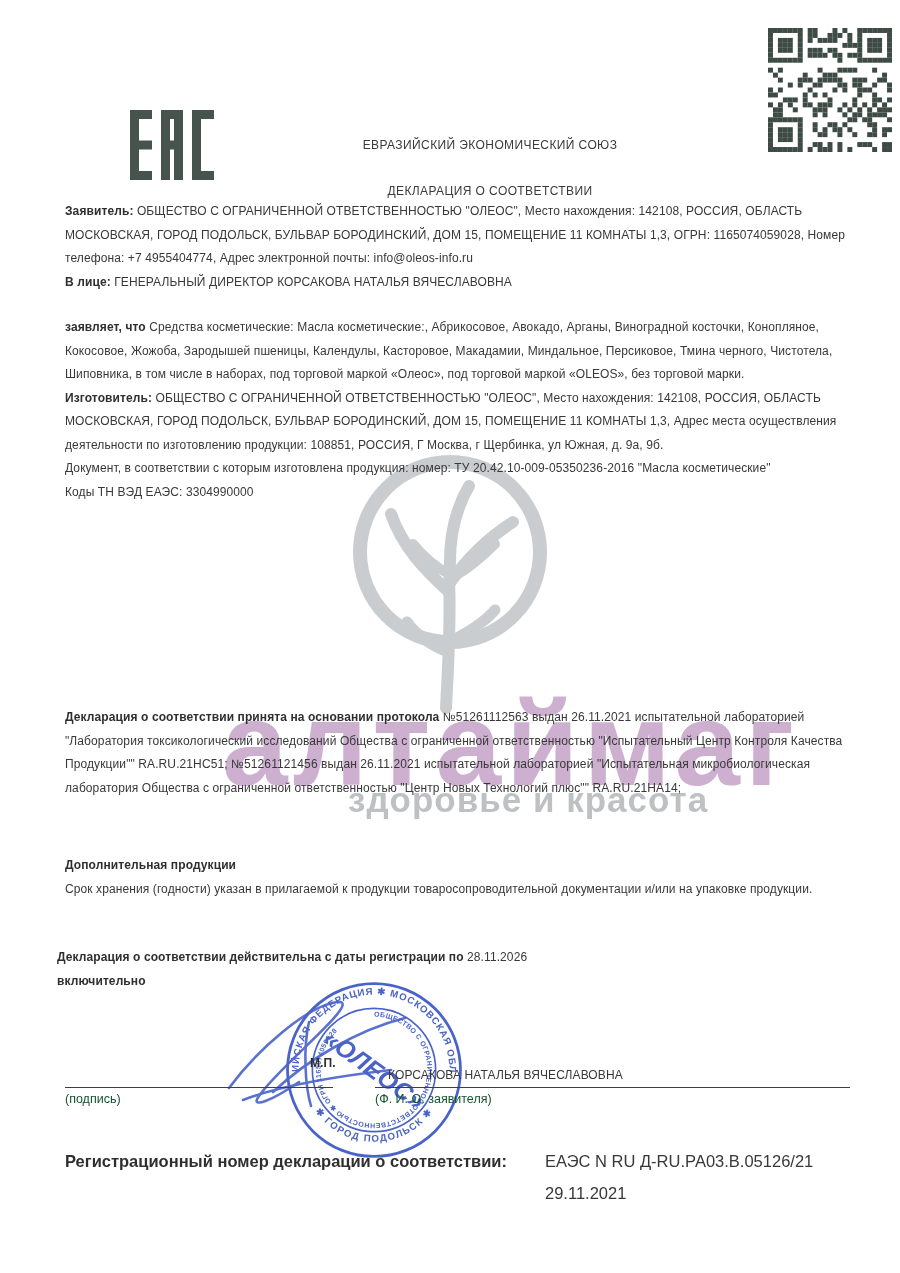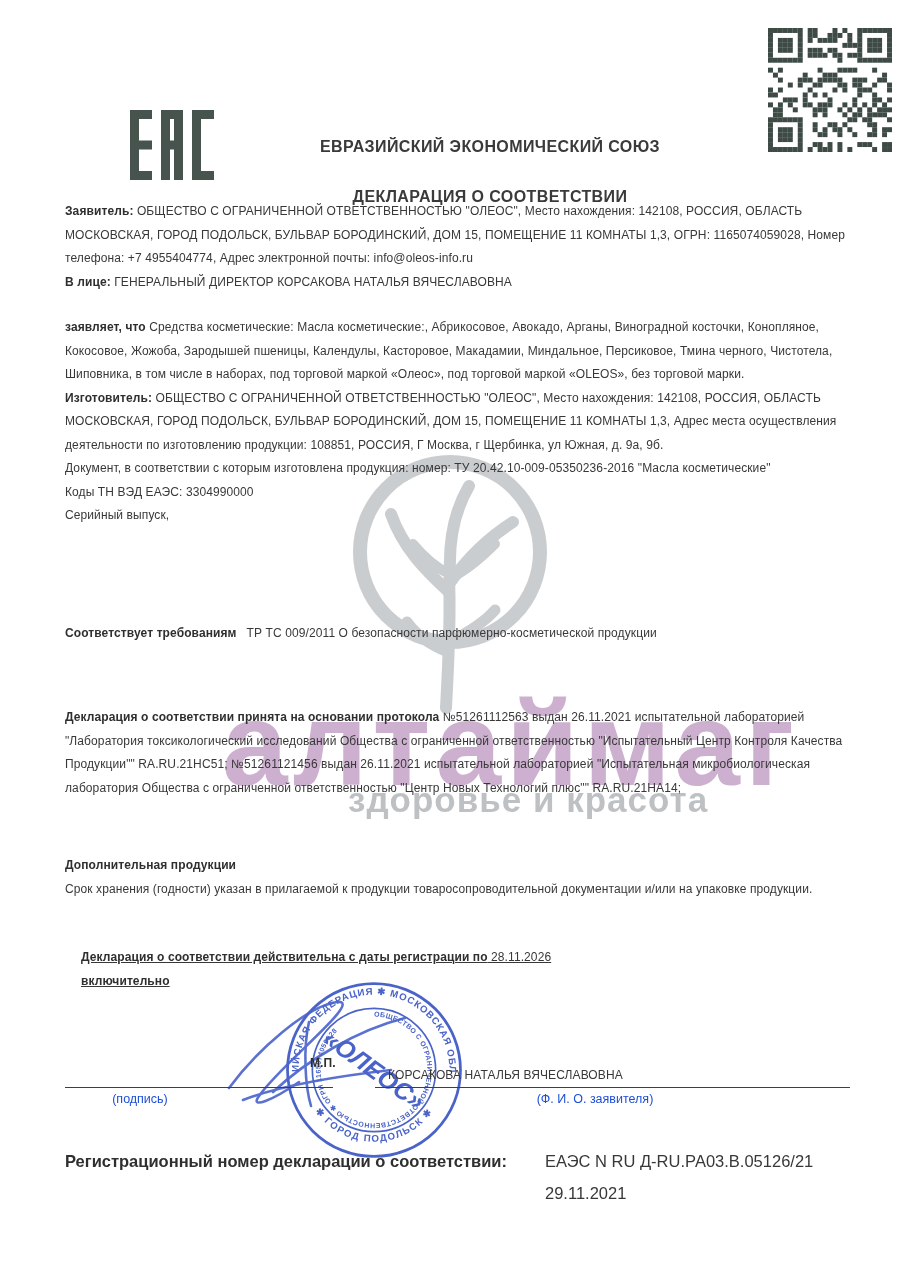--- a/index.html
+++ b/index.html
@@ -4,22 +4,22 @@
 <style>
   html,body{margin:0;padding:0;background:#ffffff;}
   .page{
     position:relative;width:900px;height:1273px;background:#ffffff;
     font-family:"Liberation Sans","DejaVu Sans",sans-serif;
     color:#383838;overflow:hidden;
   }
   .abs{position:absolute;}
   .body-text{font-size:12px;line-height:23.5px;letter-spacing:0.1px;}
   .lbl{font-weight:bold;color:#2f2f2f;}
-  .hdr{font-weight:bold;font-size:16px;letter-spacing:0.4px;color:#3a3a3a;text-align:center;}
-  .caption{font-size:12.5px;color:#1d4ed8;text-align:center;}
+  .hdr{font-weight:normal;font-size:12px;letter-spacing:0.4px;color:#3a3a3a;text-align:center;}
+  .caption{font-size:12.5px;color:#14532d;text-align:left;}
   .sig-line{border-top:1.6px solid #3f3f3f;height:0;}
   .wm-brand{
     font-size:118px;font-weight:bold;color:#701a75;opacity:0.34;
     letter-spacing:5px;white-space:nowrap;margin-top:24px;
   }
   .wm-tag{
     font-size:35px;font-weight:bold;color:#8a9094;opacity:0.55;
     letter-spacing:1px;white-space:nowrap;
   }
   .reg-row-label{font-weight:bold;font-size:16.5px;color:#2f2f2f;}
@@ -353,37 +353,33 @@
   <div class="abs body-text" style="left:65px;top:200px;width:795px;">
     <div><span class="lbl">Заявитель:</span><span> ОБЩЕСТВО С ОГРАНИЧЕННОЙ ОТВЕТСТВЕННОСТЬЮ "ОЛЕОС", Место нахождения: 142108, РОССИЯ, ОБЛАСТЬ МОСКОВСКАЯ, ГОРОД ПОДОЛЬСК, БУЛЬВАР БОРОДИНСКИЙ, ДОМ 15, ПОМЕЩЕНИЕ 11 КОМНАТЫ 1,3, ОГРН: 1165074059028, Номер телефона: +7 4955404774, Адрес электронной почты: info@oleos-info.ru</span></div>
     <div><span class="lbl">В лице:</span><span> ГЕНЕРАЛЬНЫЙ ДИРЕКТОР КОРСАКОВА НАТАЛЬЯ ВЯЧЕСЛАВОВНА</span></div>
   </div>
 
   <div class="abs body-text" style="left:65px;top:316px;width:798px;">
     <div><span class="lbl">заявляет, что</span><span> Средства косметические: Масла косметические:, Абрикосовое, Авокадо, Арганы, Виноградной косточки, Конопляное, Кокосовое, Жожоба, Зародышей пшеницы, Календулы, Касторовое, Макадамии, Миндальное, Персиковое, Тмина черного, Чистотела, Шиповника, в том числе в наборах, под торговой маркой «Олеос», под торговой маркой «OLEOS», без торговой марки.</span></div>
     <div><span class="lbl">Изготовитель:</span><span> ОБЩЕСТВО С ОГРАНИЧЕННОЙ ОТВЕТСТВЕННОСТЬЮ "ОЛЕОС", Место нахождения: 142108, РОССИЯ, ОБЛАСТЬ МОСКОВСКАЯ, ГОРОД ПОДОЛЬСК, БУЛЬВАР БОРОДИНСКИЙ, ДОМ 15, ПОМЕЩЕНИЕ 11 КОМНАТЫ 1,3, Адрес места осуществления деятельности по изготовлению продукции: 108851, РОССИЯ, Г Москва, г Щербинка, ул Южная, д. 9а, 9б.</span></div>
     <div>Документ, в соответствии с которым изготовлена продукция: номер: ТУ 20.42.10-009-05350236-2016 "Масла косметические"</div>
     <div>Коды ТН ВЭД ЕАЭС: 3304990000</div>
-    <div>Серийный выпуск,</div>
-  </div>
-
-  <div class="abs body-text" style="left:65px;top:622px;width:790px;">
-    <span class="lbl">Соответствует требованиям</span><span class="gap-left">ТР ТС 009/2011 О безопасности парфюмерно-косметической продукции</span>
-  </div>
+  </div>
+
 
   <div class="abs body-text" style="left:65px;top:682px;width:800px;margin-top:24px;">
     <div><span class="lbl">Декларация о соответствии принята на основании протокола</span><span> №51261112563 выдан 26.11.2021  испытательной лабораторией "Лаборатория токсикологический исследований Общества с ограниченной ответственностью "Испытательный Центр Контроля Качества Продукции"" RA.RU.21НС51; №51261121456 выдан 26.11.2021  испытательной лабораторией "Испытательная микробиологическая лаборатория Общества с ограниченной ответственностью "Центр Новых Технологий плюс"" RA.RU.21НА14;</span></div>
   </div>
 
   <div class="abs body-text" style="left:65px;top:854px;width:790px;">
     <div class="lbl">Дополнительная продукции</div>
     <div>Срок хранения (годности) указан в прилагаемой к продукции товаросопроводительной документации и/или на упаковке продукции.</div>
   </div>
 
-  <div class="abs body-text" style="left:81px;top:946px;width:790px;text-decoration:underline;">
+  <div class="abs body-text" style="left:57px;top:946px;width:790px;">
     <div><span class="lbl">Декларация о соответствии действительна с даты регистрации по</span><span> 28.11.2026</span></div>
     <div class="lbl">включительно</div>
   </div>
 
   <svg class="abs" style="left:215px;top:988px;" width="205" height="135" viewBox="0 0 205 135">
     <g stroke="#4e66cc" stroke-width="2.6" fill="none" stroke-linecap="round" opacity="0.92">
       <path d="M14,100 C42,62 92,18 122,14 C150,11 66,76 44,108 C34,122 58,112 84,94"></path>
       <path d="M58,104 C92,72 142,42 190,30"></path>
       <path d="M28,112 C64,98 124,88 176,82"></path>
       <path d="M96,118 C90,98 88,60 94,34"></path>

